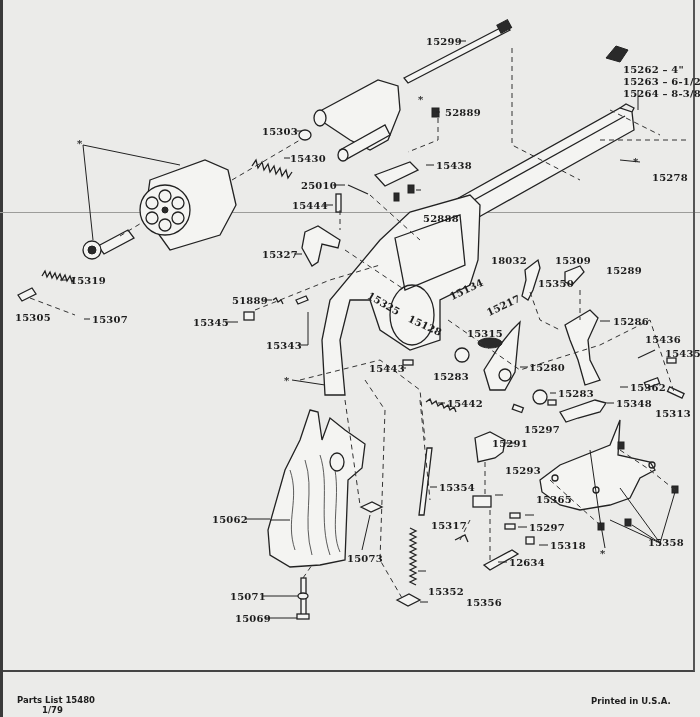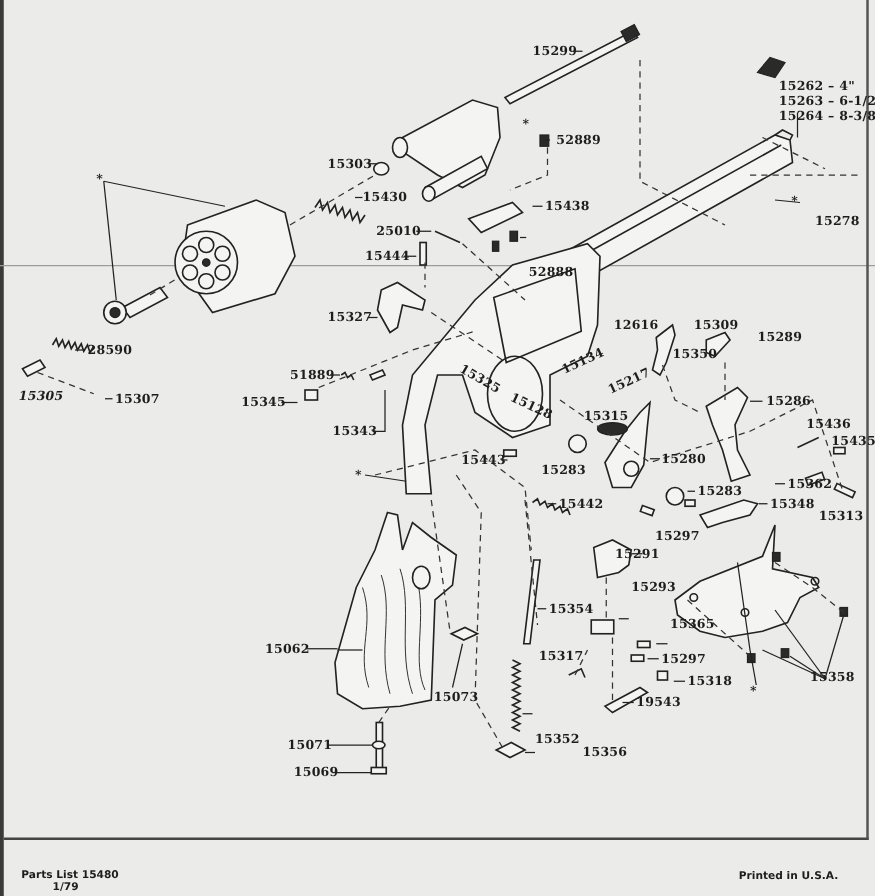--- a/index.html
+++ b/index.html
@@ -236,31 +236,31 @@
   <span class="lbl" style="left:623px;top:88px;">15264 – 8-3/8"</span>
   <span class="lbl" style="left:445px;top:107px;">52889</span>
   <span class="lbl" style="left:262px;top:126px;">15303</span>
   <span class="lbl" style="left:290px;top:153px;">15430</span>
   <span class="lbl" style="left:436px;top:160px;">15438</span>
   <span class="lbl" style="left:652px;top:172px;">15278</span>
   <span class="lbl" style="left:301px;top:180px;">25010</span>
   <span class="lbl" style="left:423px;top:185px;margin-top:28px;">52888</span>
   <span class="lbl" style="left:292px;top:200px;">15444</span>
   <span class="lbl" style="left:262px;top:249px;">15327</span>
-  <span class="lbl" style="left:491px;top:255px;">12616</span>
+  <span class="lbl" style="left:491px;top:255px;">18032</span>
   <span class="lbl" style="left:555px;top:255px;">15309</span>
   <span class="lbl" style="left:606px;top:265px;">15289</span>
-  <span class="lbl" style="left:70px;top:275px;">28590</span>
+  <span class="lbl" style="left:70px;top:275px;">15319</span>
   <span class="lbl" style="left:490px;top:278px;margin-left:48px;">15350</span>
   <span class="lbl rot" style="left:371px;top:290px;transform:rotate(30deg);">15325</span>
   <span class="lbl rot" style="left:448px;top:292px;transform:rotate(-25deg);">15134</span>
   <span class="lbl rot" style="left:485px;top:308px;transform:rotate(-25deg);">15217</span>
   <span class="lbl rot" style="left:411px;top:313px;transform:rotate(25deg);">15128</span>
   <span class="lbl" style="left:232px;top:295px;">51889</span>
-  <span class="lbl" style="left:15px;top:312px;font-style:italic;">15305</span>
+  <span class="lbl" style="left:15px;top:312px;">15305</span>
   <span class="lbl" style="left:92px;top:314px;">15307</span>
   <span class="lbl" style="left:613px;top:316px;">15286</span>
   <span class="lbl" style="left:193px;top:317px;">15345</span>
   <span class="lbl" style="left:467px;top:328px;">15315</span>
   <span class="lbl" style="left:645px;top:334px;text-align:right;">15436</span>
   <span class="lbl" style="left:266px;top:340px;">15343</span>
   <span class="lbl" style="left:665px;top:348px;">15435</span>
   <span class="lbl" style="left:529px;top:362px;">15280</span>
   <span class="lbl" style="left:369px;top:363px;">15443</span>
   <span class="lbl" style="left:433px;top:371px;">15283</span>
@@ -273,21 +273,21 @@
   <span class="lbl" style="left:492px;top:438px;">15291</span>
   <span class="lbl" style="left:439px;top:482px;">15354</span>
   <span class="lbl" style="left:505px;top:465px;">15293</span>
   <span class="lbl" style="left:536px;top:494px;">15365</span>
   <span class="lbl" style="left:212px;top:514px;">15062</span>
   <span class="lbl" style="left:431px;top:520px;">15317</span>
   <span class="lbl" style="left:529px;top:522px;">15297</span>
   <span class="lbl" style="left:648px;top:537px;">15358</span>
   <span class="lbl" style="left:550px;top:540px;">15318</span>
   <span class="lbl" style="left:347px;top:553px;">15073</span>
-  <span class="lbl" style="left:509px;top:557px;">19543</span>
+  <span class="lbl" style="left:509px;top:557px;">12634</span>
   <span class="lbl" style="left:428px;top:586px;">15352</span>
   <span class="lbl" style="left:230px;top:591px;">15071</span>
   <span class="lbl" style="left:430px;top:597px;margin-left:36px;">15356</span>
   <span class="lbl" style="left:235px;top:613px;">15069</span>
 
   <svg class="diagram" viewBox="0 0 700 717" style="pointer-events:none;">
     <g class="lead">
       <path d="M458,41 L466,41"></path>
         <path d="M440,112 L436,112"></path>
         <path d="M295,131 L302,131"></path>

